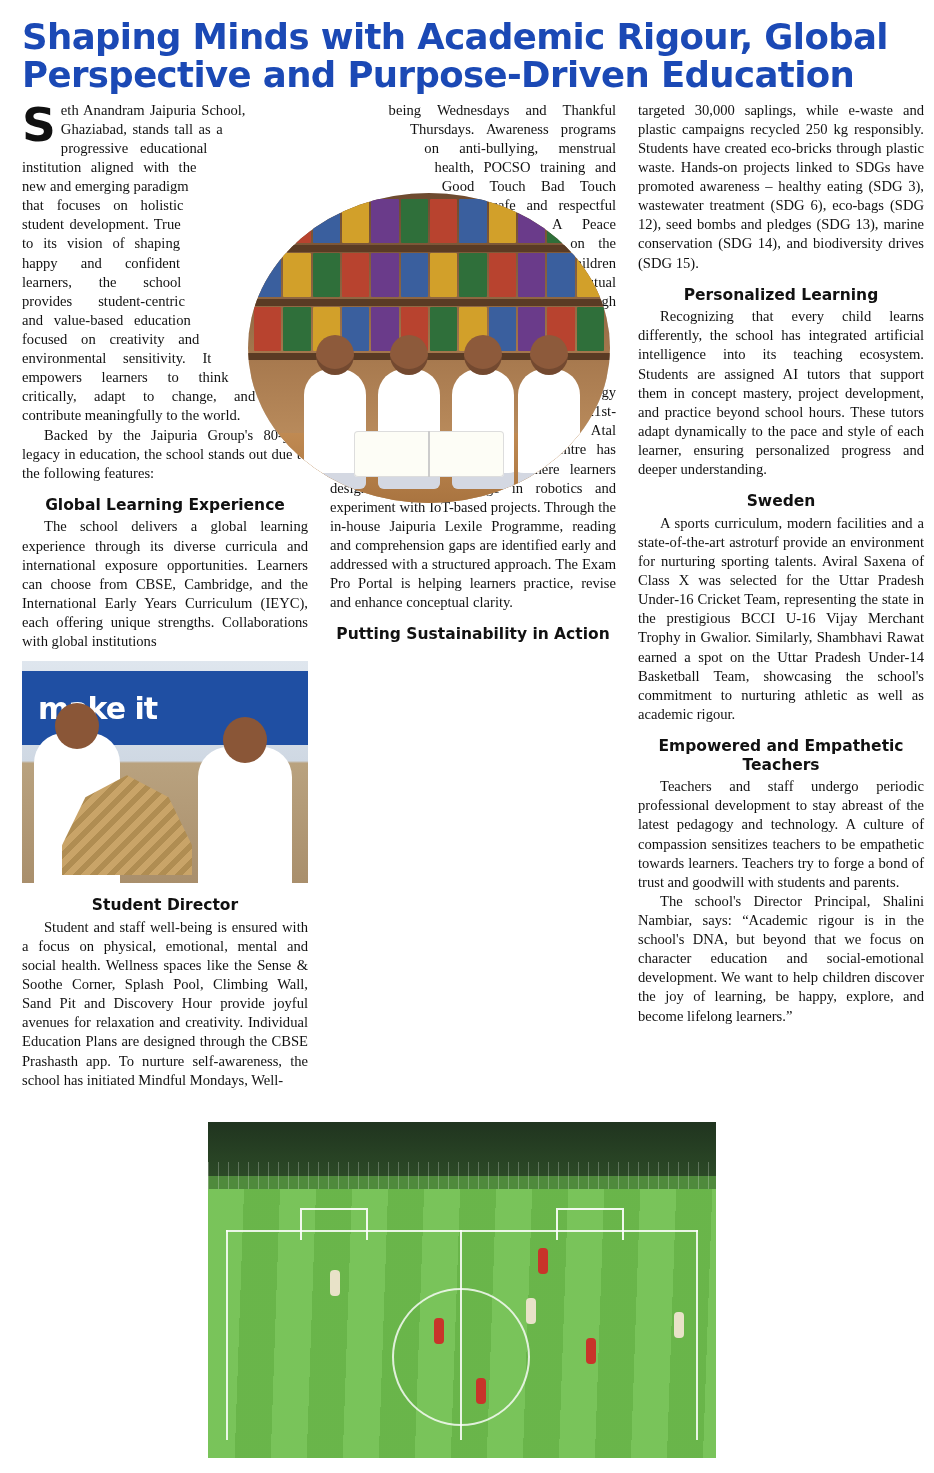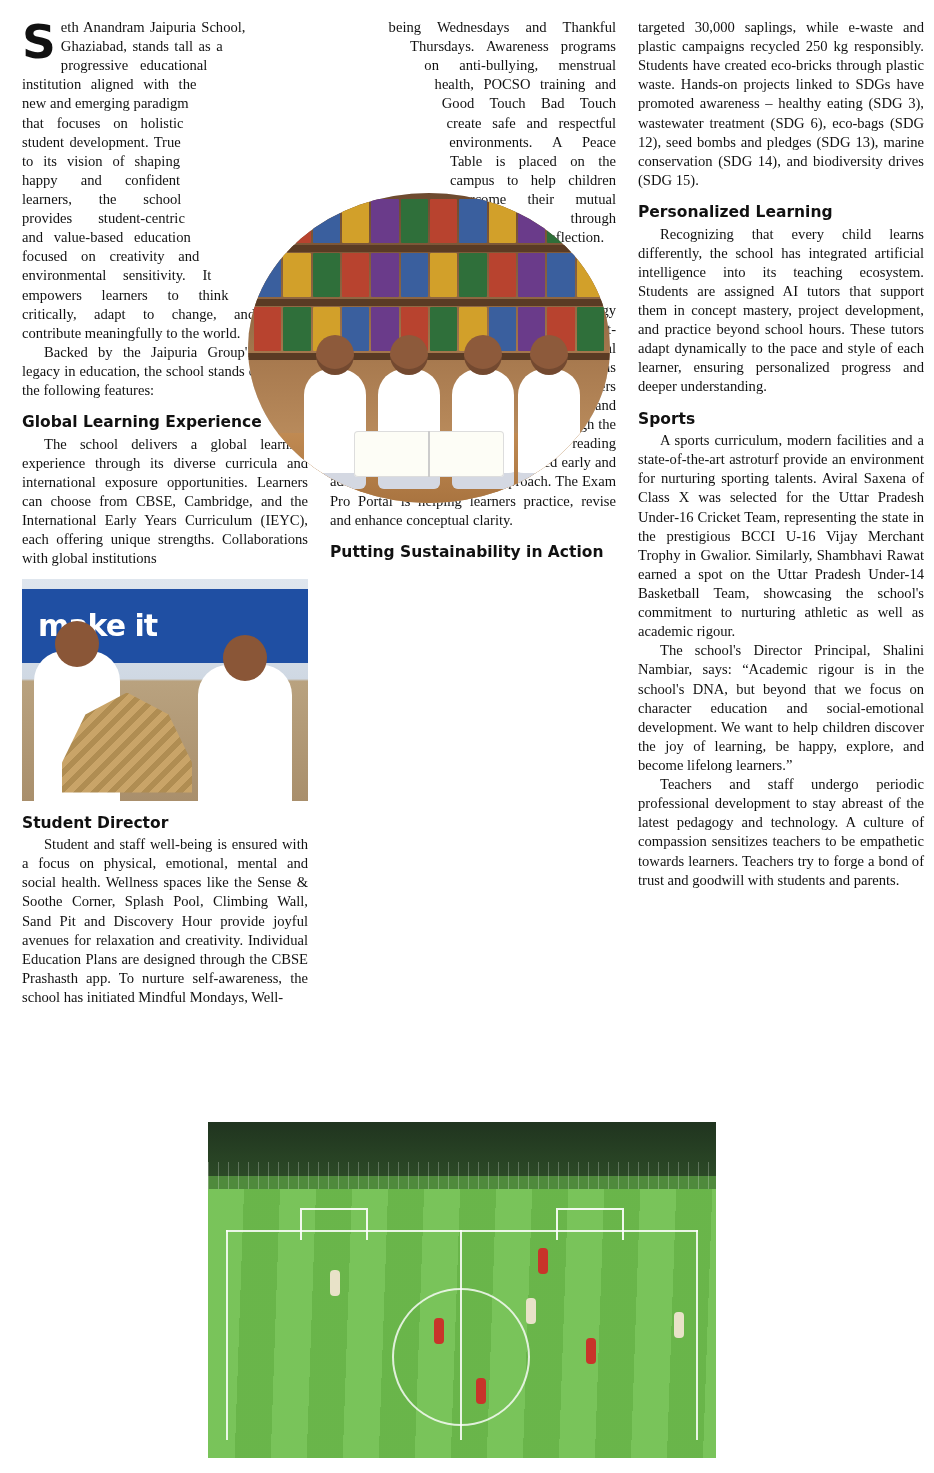--- a/index.html
+++ b/index.html
@@ -62,21 +62,21 @@
   }
   p.noindent { text-indent: 0; }
   .sec-head {
     font-family: "DejaVu Sans", sans-serif;
     font-weight: bold;
     font-size: 15.5px;
     line-height: 1.2;
     margin: 13px 0 3px 0;
     color: #111111;
     text-indent: 0;
-    text-align: left;
+    text-align: center;
   }
 
   
   .dropcap::first-letter {
     float: left;
     font-family: "DejaVu Sans", sans-serif;
     font-weight: bold;
     font-size: 47px;
     line-height: 0.85;
     padding: 4px 5px 0 0;
@@ -231,20 +231,21 @@
     position: absolute; width: 64px; height: 30px;
     border: 2px solid rgba(255,255,255,.9);
     border-bottom: none;
   }
 </style>
 </head>
 <body>
 
 <div class="page">
 
+  <h1 class="headline">Shaping Minds with Academic Rigour, Global Perspective and Purpose-Driven Education</h1>
 
   <div class="photo photo-library">
     <div class="lib-bg">
       <div class="books" style="top:6px;">
           <i style="background:#2f6f3a"></i>
           <i style="background:#b8432f"></i>
           <i style="background:#3a5f9e"></i>
           <i style="background:#d2a02a"></i>
           <i style="background:#6a3b8a"></i>
           <i style="background:#2f6f3a"></i>
@@ -350,21 +351,22 @@
 
       <div class="sec-head">Putting Sustainability in Action</div>
     </div>
 
     <div class="col">
       <p class="noindent">targeted 30,000 saplings, while e-waste and plastic campaigns recycled 250 kg responsibly. Students have created eco-bricks through plastic waste. Hands-on projects linked to SDGs have promoted awareness – healthy eating (SDG 3), wastewater treatment (SDG 6), eco-bags (SDG 12), seed bombs and pledges (SDG 13), marine conservation (SDG 14), and biodiversity drives (SDG 15).</p>
 
       <div class="sec-head">Personalized Learning</div>
       <p>Recognizing that every child learns differently, the school has integrated artificial intelligence into its teaching ecosystem. Students are assigned AI tutors that support them in concept mastery, project development, and practice beyond school hours. These tutors adapt dynamically to the pace and style of each learner, ensuring personalized progress and deeper understanding.</p>
 
-      <div class="sec-head">Sports</div>
+      <div class="sec-head">Sweden</div>
       <p>A sports curriculum, modern facilities and a state-of-the-art astroturf provide an environment for nurturing sporting talents. Aviral Saxena of Class X was selected for the Uttar Pradesh Under-16 Cricket Team, representing the state in the prestigious BCCI U-16 Vijay Merchant Trophy in Gwalior. Similarly, Shambhavi Rawat earned a spot on the Uttar Pradesh Under-14 Basketball Team, showcasing the school's commitment to nurturing athletic as well as academic rigour.</p>
 
+      <div class="sec-head">Empowered and Empathetic Teachers</div>
+      <p>Teachers and staff undergo periodic professional development to stay abreast of the latest pedagogy and technology. A culture of compassion sensitizes teachers to be empathetic towards learners. Teachers try to forge a bond of trust and goodwill with students and parents.</p>
       <p>The school's Director Principal, Shalini Nambiar, says: “Academic rigour is in the school's DNA, but beyond that we focus on character education and social-emotional development. We want to help children discover the joy of learning, be happy, explore, and become lifelong learners.”</p>
-      <p>Teachers and staff undergo periodic professional development to stay abreast of the latest pedagogy and technology. A culture of compassion sensitizes teachers to be empathetic towards learners. Teachers try to forge a bond of trust and goodwill with students and parents.</p>
     </div>
 
   </div>
 </div>
 
 </body></html>

